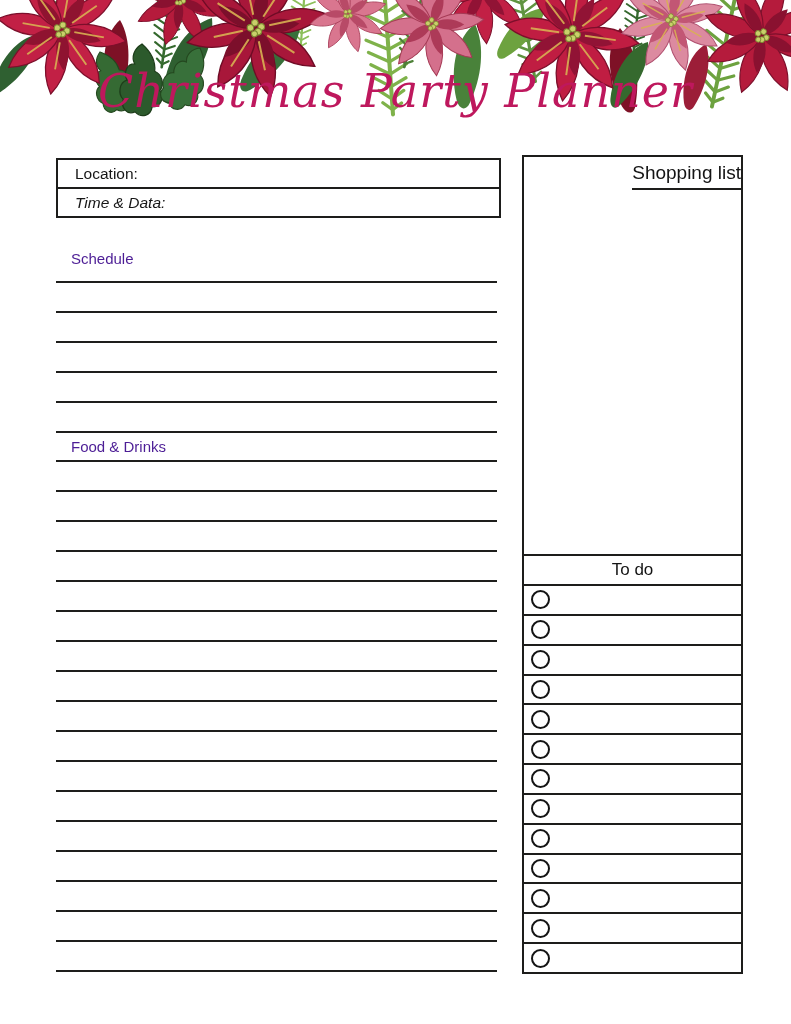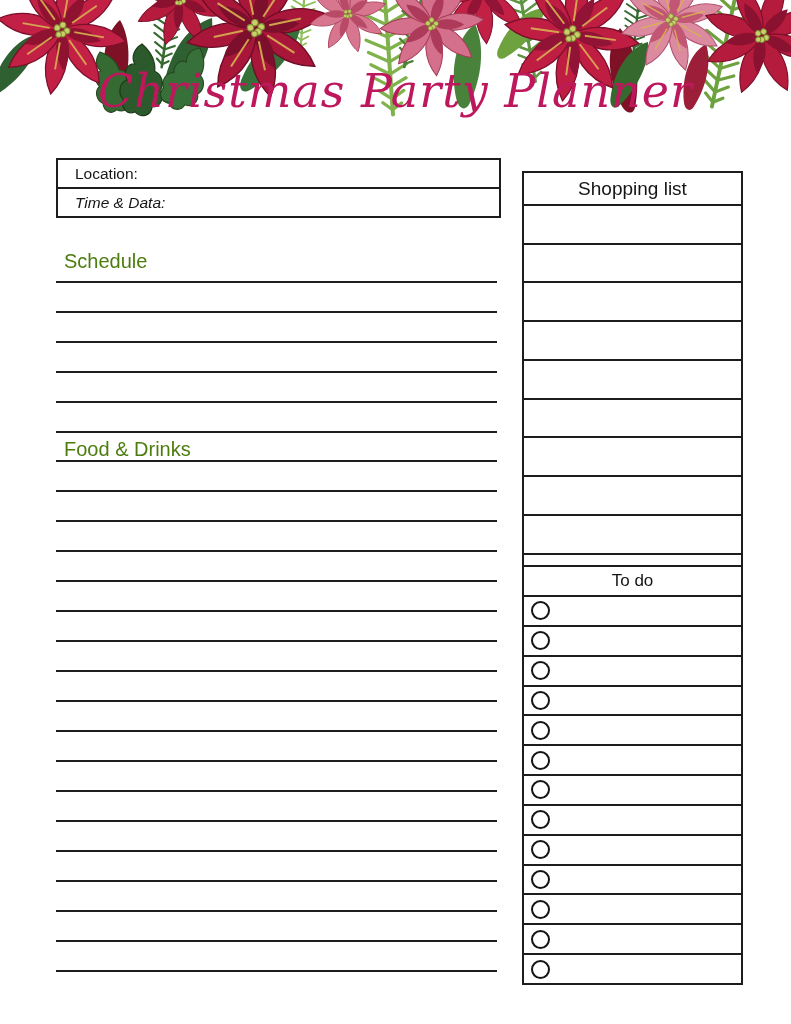--- a/index.html
+++ b/index.html
@@ -9,32 +9,32 @@
   .title{position:absolute;top:64px;left:0;width:100%;text-align:center;
          font-family:"DejaVu Serif","Liberation Serif",serif;font-style:italic;
          font-size:46px;font-weight:400;letter-spacing:1px;color:#be185d;white-space:nowrap;}
   
   .field-box{position:absolute;left:56px;width:445px;box-sizing:border-box;
              border:2px solid #1d1d1b;display:flex;align-items:center;
              font-size:15.5px;padding-left:17px;background:#fff;}
   #loc-box{top:158px;height:31px;}
   #time-box{top:189px;height:29px;border-top:none;font-style:italic;}
   .fill-area{flex:1;height:100%;}
-  .section-label{position:absolute;left:64px;font-size:20px;color:#4d7c0f;}
+  .section-label{position:absolute;left:71px;font-size:15px;color:#4c1d95;}
   #schedule-label{top:250px;}
   #food-label{top:438px;}
   .lines{position:absolute;left:56px;width:441px;}
   #schedule-lines{top:253px;}
   #notes-lines{top:432px;}
   .rule{height:30px;box-sizing:border-box;border-bottom:2px solid #1e1e1c;}
   
   .side-table{position:absolute;left:522px;width:221px;box-sizing:border-box;
               border:2px solid #1d1d1b;display:flex;flex-direction:column;background:#fff;}
-  #shopping-table{top:171px;height:461px;}
-  #todo-table{top:554px;height:420px;margin-top:11px;}
+  #shopping-table{top:155px;height:461px;align-items:flex-end;}
+  #todo-table{top:554px;height:420px;}
   .table-header{box-sizing:border-box;border-bottom:2px solid #1d1d1b;display:flex;
                 align-items:center;justify-content:center;font-size:19px;color:#141414;}
   #shopping-table .table-header{height:33px;}
   #todo-table .table-header{height:30px;font-size:17px;}
   .t-row{flex:1;box-sizing:border-box;border-bottom:2px solid #1d1d1b;display:flex;align-items:center;}
   .t-row:last-child{border-bottom:none;}
   .todo-circle{width:19px;height:19px;border:2px solid #141414;border-radius:50%;
                margin-left:7px;box-sizing:border-box;background:#fff;cursor:pointer;}
 </style>
 </head>

